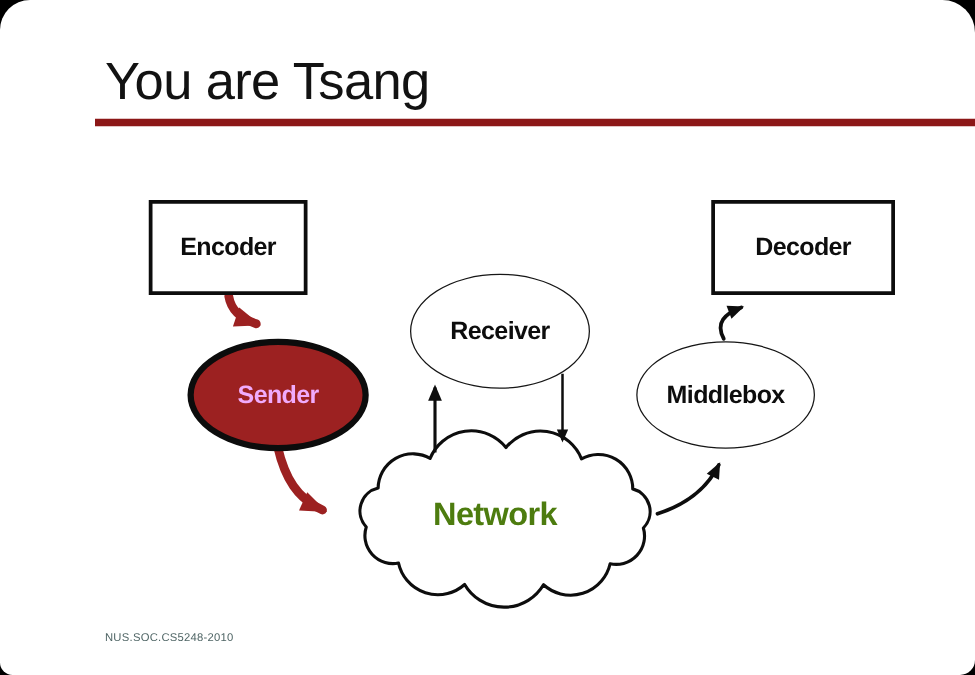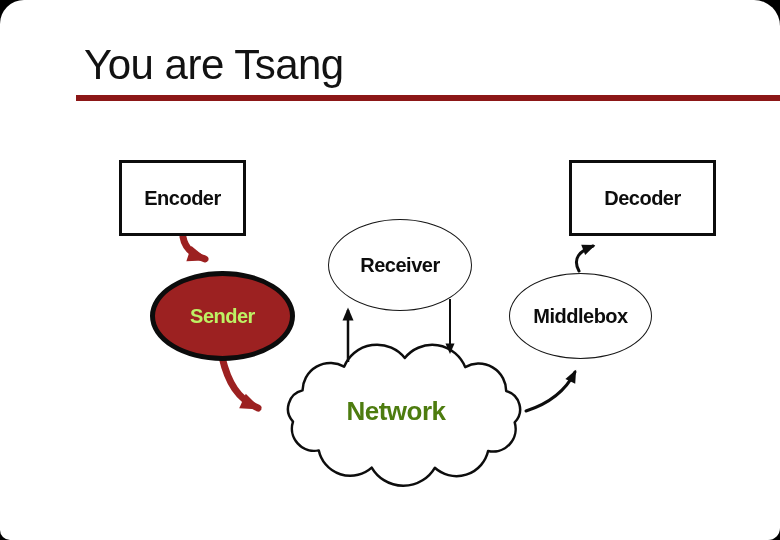--- a/index.html
+++ b/index.html
@@ -66,21 +66,21 @@
   }
   .node.rect { border: 3px solid #0d0d0d; }
   .node.ell  { border: 1.5px solid #161616; border-radius: 50%; }
 
   .node.encoder  { left: 119px; top: 160px; width: 127px; height: 76px; }
   .node.decoder  { left: 547px; top: 160px; width: 147px; height: 76px; margin-left: 22px; }
   .node.middlebox{ left: 328px; top: 219px; width: 144px; height: 92px; }
   .node.sender   {
     left: 150px; top: 271px; width: 145px; height: 90px;
     border: 5px solid #0c0c0c; border-radius: 50%;
-    background: #9c2121; color: #bef264;
+    background: #9c2121; color: #f0abfc;
   }
   .node.receiver { left: 509px; top: 273px; width: 143px; height: 86px; }
 
   .cloud-label {
     position: absolute;
     left: 326px;
     top: 397px;
     width: 140px;
     text-align: center;
     font-weight: 700;
@@ -152,16 +152,17 @@
       <span>Sender</span>
     </div>
 
     <div class="node ell receiver">
       <span>Middlebox</span>
     </div>
 
     <div class="cloud-label">Network</div>
 
     <div class="footer">
+      <div>NUS.SOC.CS5248-2010</div>
     </div>
 
   </div>
 </div>
 
 </body></html>

